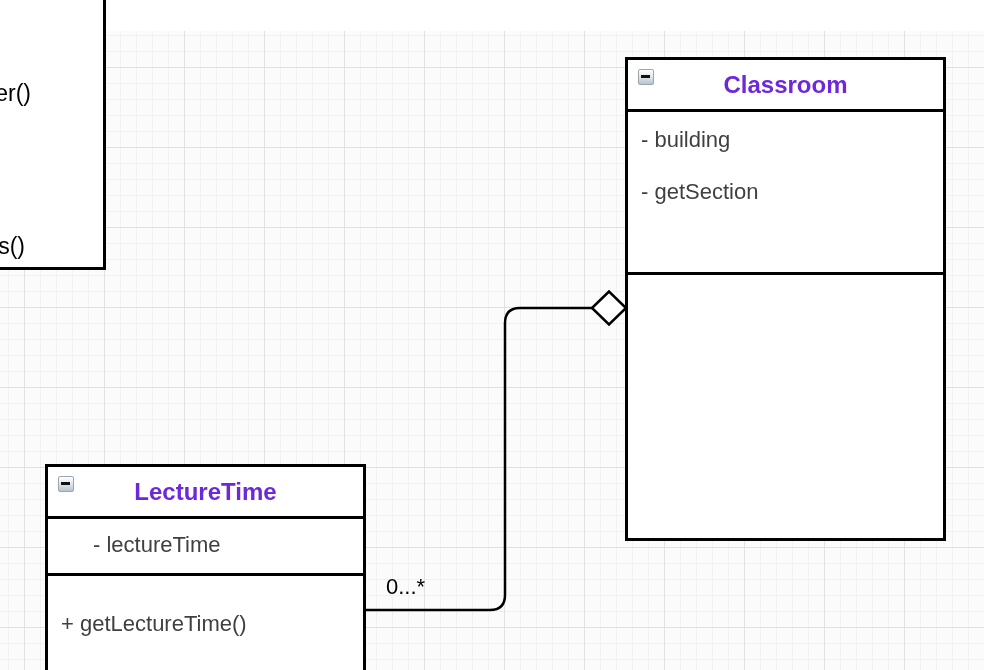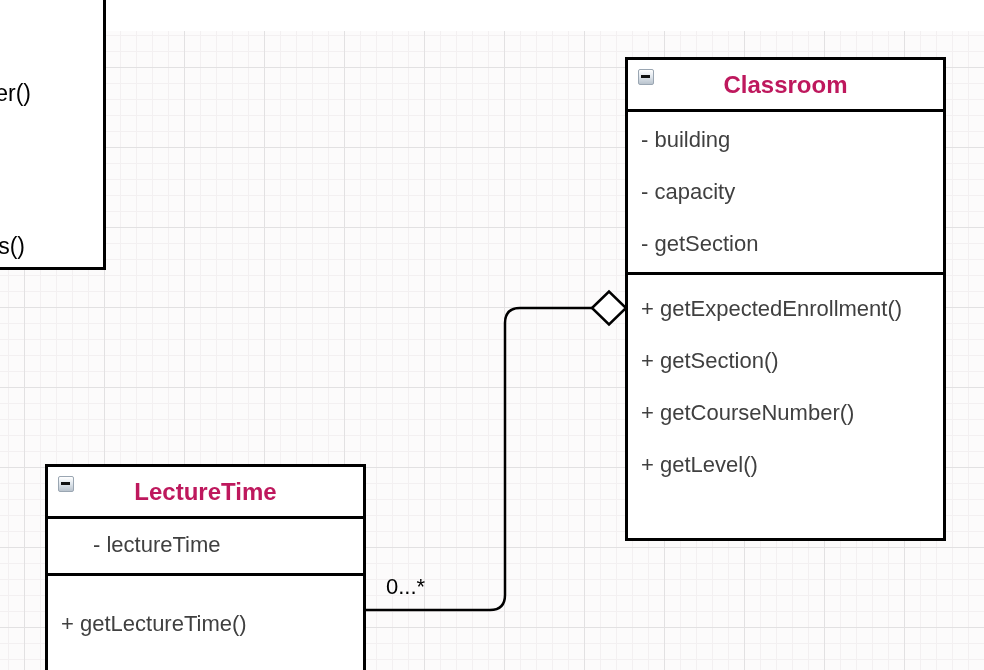--- a/index.html
+++ b/index.html
@@ -43,21 +43,21 @@
     height: 52px;
     border-bottom: 3px solid #000000;
     box-sizing: border-box;
     text-align: center;
   }
   .uml-title {
     display: block;
     line-height: 49px;
     font-size: 24px;
     font-weight: bold;
-    color: #be185d;
+    color: #6d28d9;
     white-space: nowrap;
   }
 
   .collapse-btn {
     position: absolute;
     left: 10px;
     top: 9px;
     width: 16px;
     height: 16px;
     box-sizing: border-box;
@@ -141,28 +141,21 @@
 
   <div class="uml-box" id="classroom-box">
     <div class="uml-header">
       <span class="collapse-btn">
         <span class="minus-glyph"></span>
       </span>
       <span class="uml-title">Classroom</span>
     </div>
     <div class="attrs">
       <div class="uml-row">- building</div>
-      <div class="uml-row">- capacity</div>
       <div class="uml-row">- getSection</div>
-    </div>
-    <div class="methods">
-      <div class="uml-row">+ getExpectedEnrollment()</div>
-      <div class="uml-row">+ getSection()</div>
-      <div class="uml-row">+ getCourseNumber()</div>
-      <div class="uml-row">+ getLevel()</div>
     </div>
   </div>
 
   <div class="uml-box" id="lecturetime-box">
     <div class="uml-header">
       <span class="collapse-btn">
         <span class="minus-glyph"></span>
       </span>
       <span class="uml-title">LectureTime</span>
     </div>

